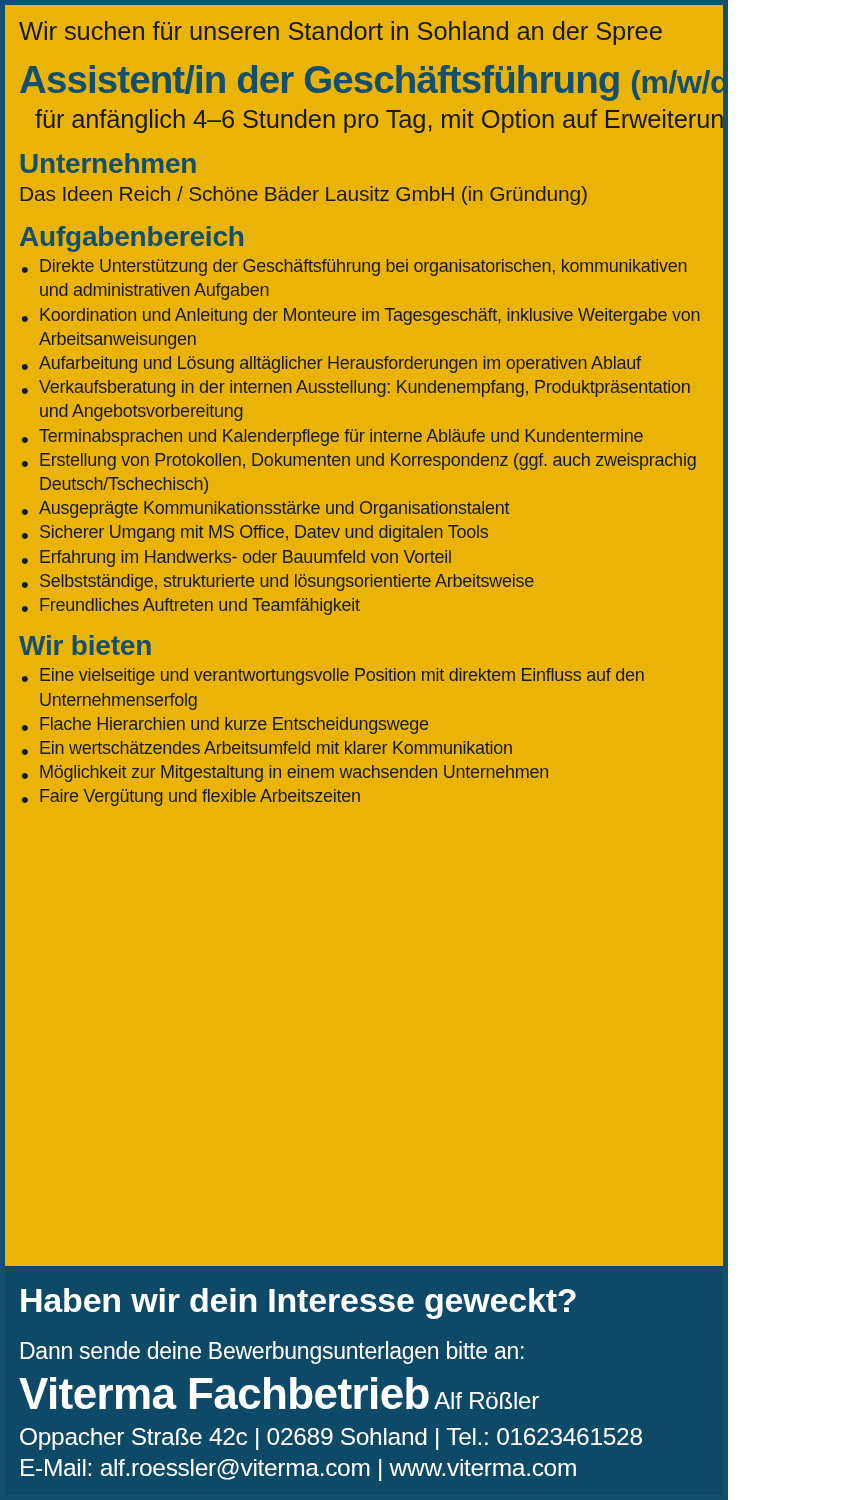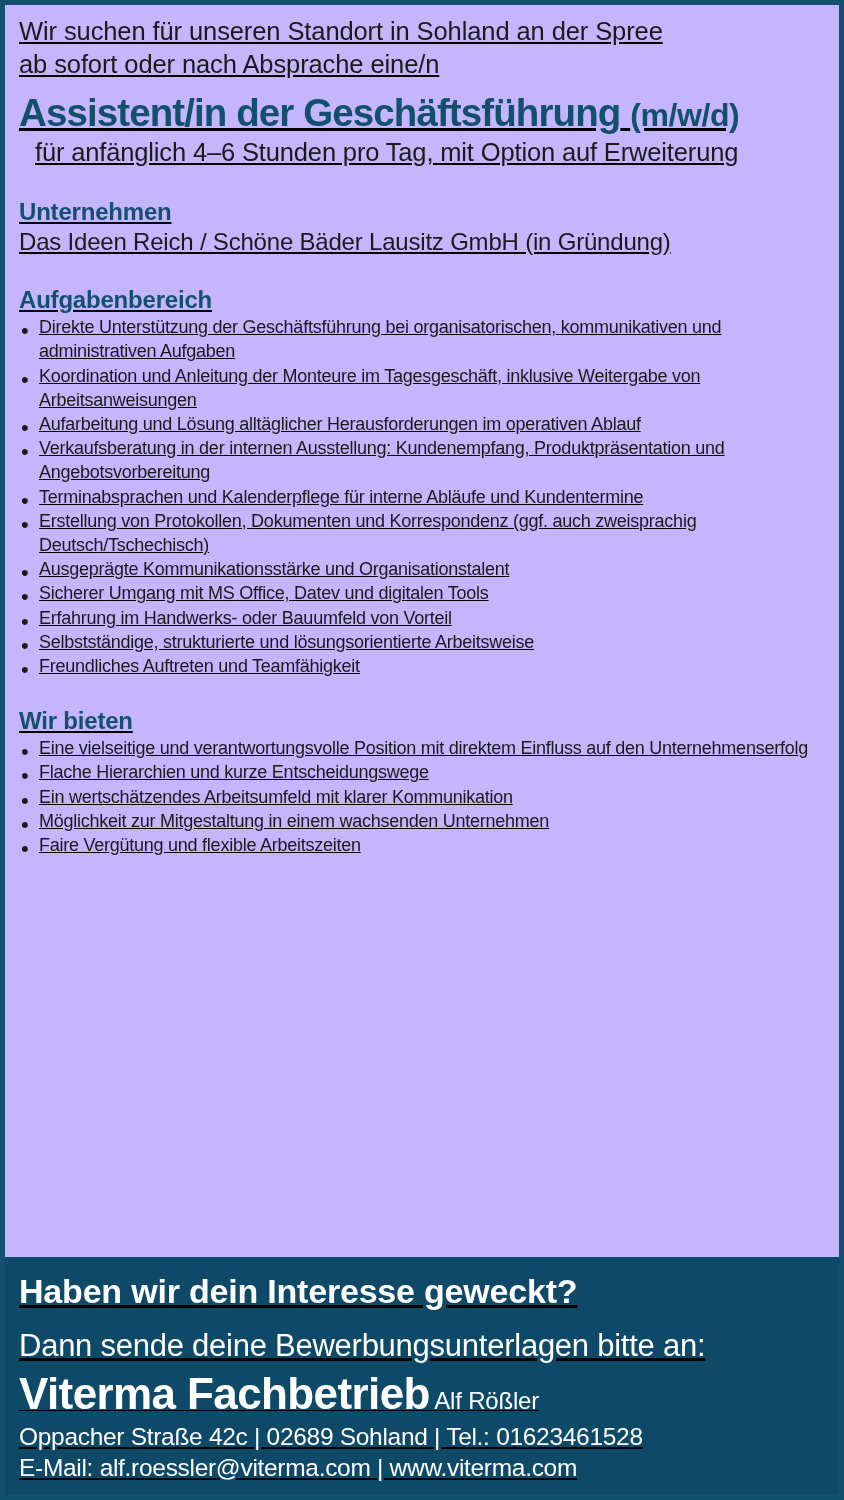--- a/index.html
+++ b/index.html
@@ -6,30 +6,29 @@
     margin: 0;
     padding: 0;
     background: #ffffff;
   }
 
   body {
     font-family: "Liberation Sans", sans-serif;
   }
 
   #ad {
-    width: 844px;
+    width: 728px;
     height: 1500px;
     box-sizing: border-box;
     border: 5px solid #12506e;
-    background: #c4b5fd;
+    background: #eab308;
     display: flex;
     flex-direction: column;
     overflow: hidden;
     position: relative;
-    text-decoration: underline;
   }
 
   
   .body-area {
     flex: 1 1 auto;
     padding: 10px 14px 0 14px;
     box-sizing: border-box;
     overflow: hidden;
   }
 
@@ -64,28 +63,28 @@
     color: #1a1a1a;
     letter-spacing: -0.15px;
     white-space: nowrap;
     margin-bottom: 2px;
     margin-left: 16px;
   }
 
   .section-head {
     color: #12506e;
     font-weight: bold;
-    font-size: 24px;
-    letter-spacing: -0.2px;
-    margin-top: 29px;
+    font-size: 28px;
+    letter-spacing: -0.2px;
+    margin-top: 13px;
     margin-bottom: 1px;
   }
 
   .plain-line {
-    font-size: 24px;
+    font-size: 21px;
     line-height: 1.28;
     color: #1a1a1a;
     letter-spacing: -0.2px;
     white-space: nowrap;
   }
 
   ul.bullets {
     list-style: none;
     margin: 0;
     padding: 0;
@@ -122,21 +121,21 @@
 
   .footer-hook {
     font-weight: bold;
     font-size: 34px;
     letter-spacing: -0.2px;
     line-height: 1.2;
     margin-bottom: 16px;
   }
 
   .footer-send {
-    font-size: 31px;
+    font-size: 23px;
     letter-spacing: -0.25px;
     line-height: 1.22;
     margin-bottom: 3px;
   }
 
   .footer-company {
     line-height: 1.16;
     margin-bottom: 3px;
     white-space: nowrap;
   }
@@ -162,21 +161,20 @@
 </style>
 </head>
 <body>
 
 <div id="ad">
 
   <div class="body-area">
 
     <div class="intro">
       <div>Wir suchen für unseren Standort in Sohland an der Spree</div>
-      <div>ab sofort oder nach Absprache eine/n</div>
     </div>
 
     <div class="job-title"><span>Assistent/in der Geschäftsführung</span> <span class="suffix">(m/w/d)</span></div>
 
     <div class="subtitle">für anfänglich 4–6 Stunden pro Tag, mit Option auf Erweiterung</div>
 
     <div class="section-head">Unternehmen</div>
     <div class="plain-line">Das Ideen Reich / Schöne Bäder Lausitz GmbH (in Gründung)</div>
 
     <div class="section-head">Aufgabenbereich</div>

